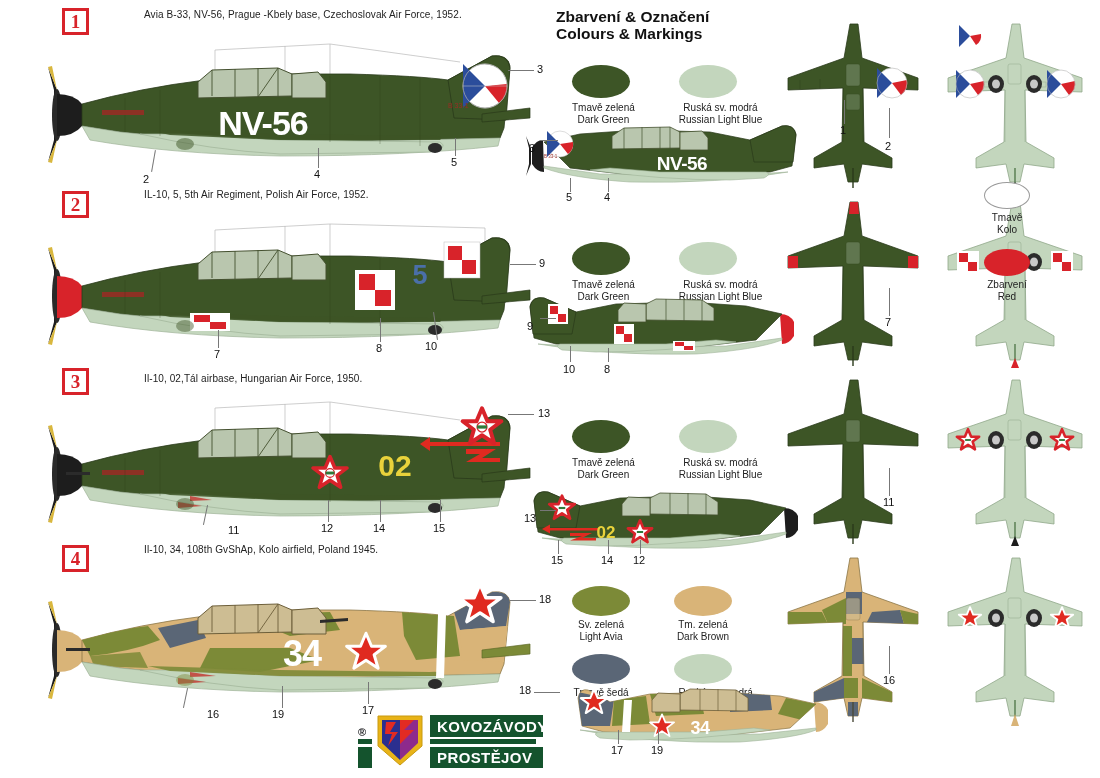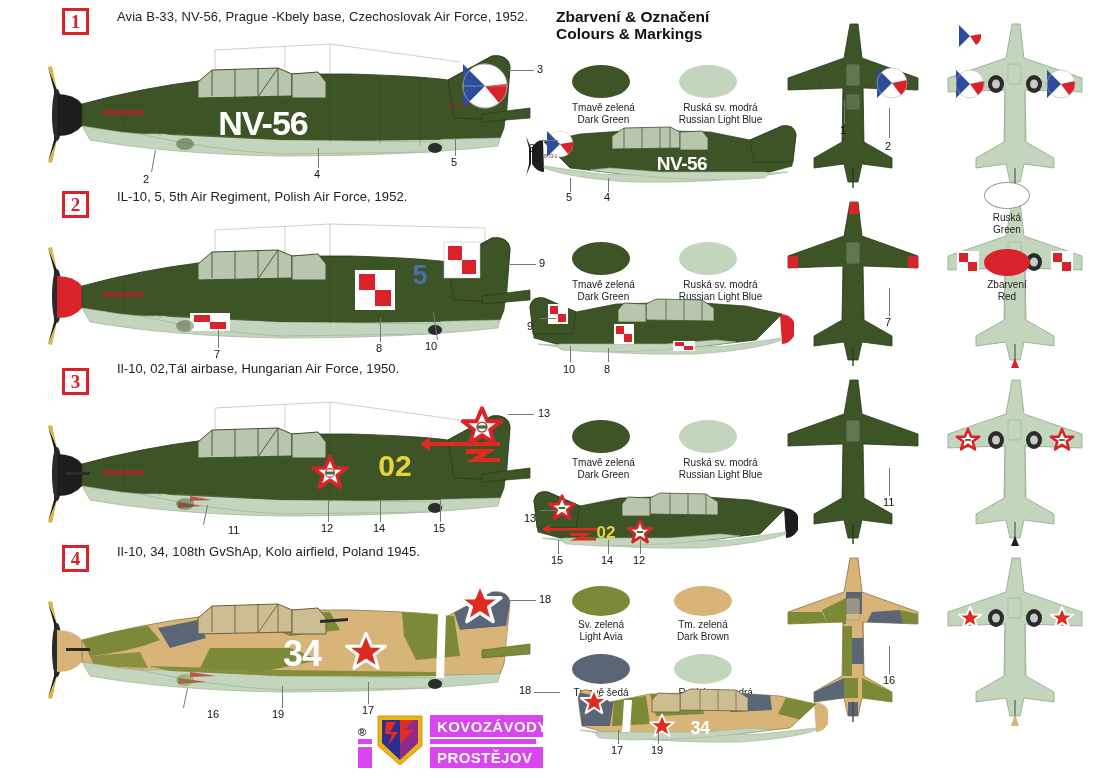--- a/index.html
+++ b/index.html
@@ -1,33 +1,33 @@
 <!DOCTYPE html>
 <html><head>
 <meta charset="utf-8">
 <style>
   html,body{margin:0;padding:0;background:#fff;}
   body{width:1100px;height:778px;position:relative;overflow:hidden;
        font-family:"Liberation Sans","DejaVu Sans",sans-serif;color:#1a1a1a;}
   .abs{position:absolute;}
-  .cap{font-size:13px;letter-spacing:.1px;white-space:nowrap;color:#222;}
+  .cap{font-size:10px;letter-spacing:.1px;white-space:nowrap;color:#222;margin-left:27px;}
   .num-badge{width:27px;height:27px;border:3px solid #d8232a;box-sizing:border-box;
     display:flex;align-items:center;justify-content:center;background:#fff;}
   .num-badge span{font-family:"Liberation Serif","DejaVu Serif",serif;font-size:19px;
     font-weight:700;color:#d8232a;line-height:1;}
   .title{font-size:15.5px;font-weight:700;line-height:16.5px;color:#111;}
   .swatch{border-radius:50%;}
   .sw-label{font-size:10px;line-height:11.5px;text-align:center;white-space:nowrap;color:#222;}
   .sw-label.ctr{text-align:center;}
   .callout{font-size:11px;color:#111;}
   .leader{background:#777;}
   .divider{background:#8d8d8d;height:1px;}
   svg{display:block;overflow:visible;}
   .logo-wrap{position:absolute;}
-  .logo-bar{background:#d946ef;display:flex;align-items:center;}
+  .logo-bar{background:#14532d;display:flex;align-items:center;}
   .logo-txt{color:#fff;font-weight:700;font-size:15px;letter-spacing:.4px;
     font-family:"Liberation Sans",sans-serif;}
   .reg{font-size:11px;font-weight:700;color:#17171a;}
 </style>
 </head>
 <body>
 
 <div class="abs title" style="left:556px;top:9px;">
   <div>Zbarvení &amp; Označení</div>
   <div>Colours &amp; Markings</div>
@@ -358,37 +358,37 @@
     <path d="M53 162 L49 172 L57 172 Z" fill="#d8232a"></path>
   </g>
 </svg>
 <div class="abs leader" style="left:889px;top:288px;width:1px;height:28px;"></div>
 <div class="abs callout" style="left:885px;top:316px;">7</div>
 
 <div class="abs" style="left:984px;top:182px;">
   <div style="text-align:center;">
     <div class="swatch" style="width:46px;height:27px;background:#ffffff;border:1px solid #9a9a9a;box-sizing:border-box;margin:0 auto;"></div>
     <div class="sw-label ctr" style="margin-top:3px;">
-      <div>Ruská</div>
-      <div>Green</div>
+      <div>Tmavě</div>
+      <div>Kolo</div>
     </div>
   </div>
   <div style="text-align:center;margin-top:14px;">
     <div class="swatch" style="width:46px;height:27px;background:#d8232a;margin:0 auto;"></div>
     <div class="sw-label ctr" style="margin-top:3px;">
       <div>Zbarvení</div>
       <div>Red</div>
     </div>
   </div>
 </div>
 
 <div class="abs num-badge" style="left:62px;top:368px;">
   <span>3</span>
 </div>
-<div class="abs cap" style="left:117px;top:361px;text-align:center;">Il-10, 02,Tál airbase, Hungarian Air Force, 1950.</div>
+<div class="abs cap" style="left:117px;top:373px;text-align:center;">Il-10, 02,Tál airbase, Hungarian Air Force, 1950.</div>
 
 <svg class="abs" style="left:30px;top:380px;" width="500" height="162" viewBox="0 0 500 162">
   <path d="M185 28 L300 22 L430 40" fill="none" stroke="#b9b9b9" stroke-width="0.7"></path>
   <path d="M185 28 L185 70 M255 24 L255 62 M300 22 L300 60" fill="none" stroke="#b9b9b9" stroke-width="0.7"></path>
   <path d="M18 46 L27 68 L27 120 L18 142 L24 120 L24 68 Z" fill="#1d1d1d"></path>
   <ellipse cx="27" cy="94" rx="5" ry="27" fill="#2a2a2a"></ellipse>
   <path d="M18 46 L22 45 L27 68 Z M18 142 L22 143 L27 120 Z" fill="#d9b73e"></path>
   <path d="M27 74 Q44 74 52 84 L52 106 Q44 116 27 116 Z" fill="#1d1d1d"></path>
   <path d="M52 84 Q110 68 175 60 L250 54 L320 54 Q390 56 418 60
            L462 36 Q478 34 480 46 L474 108 L470 118 L300 122 L150 118 L90 112 L52 106 Z" fill="#3d5526" stroke="#2a3a1a" stroke-width="0.8"></path>

